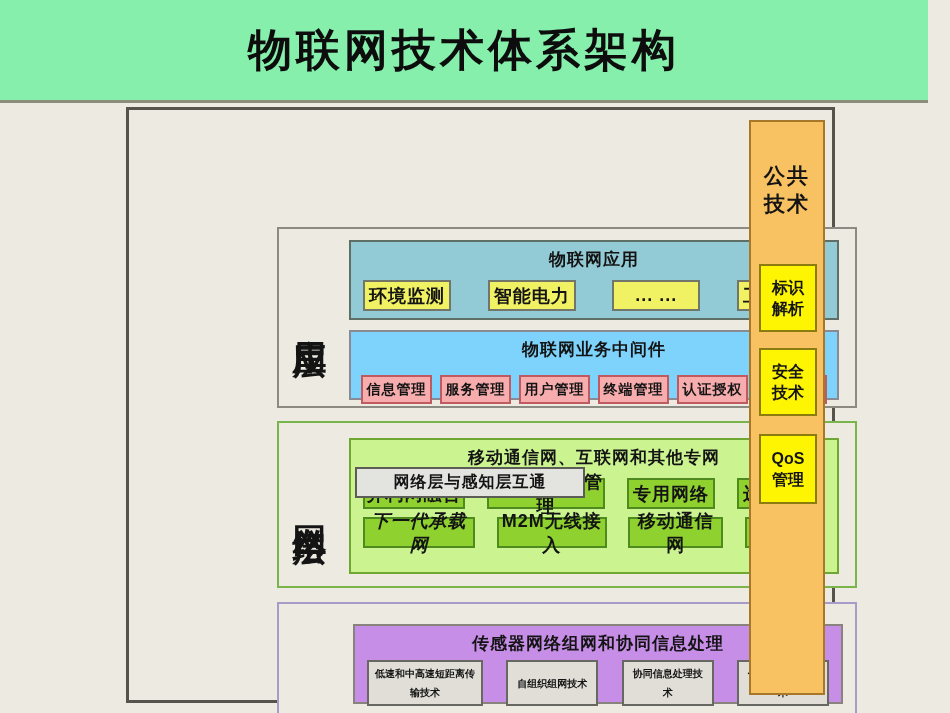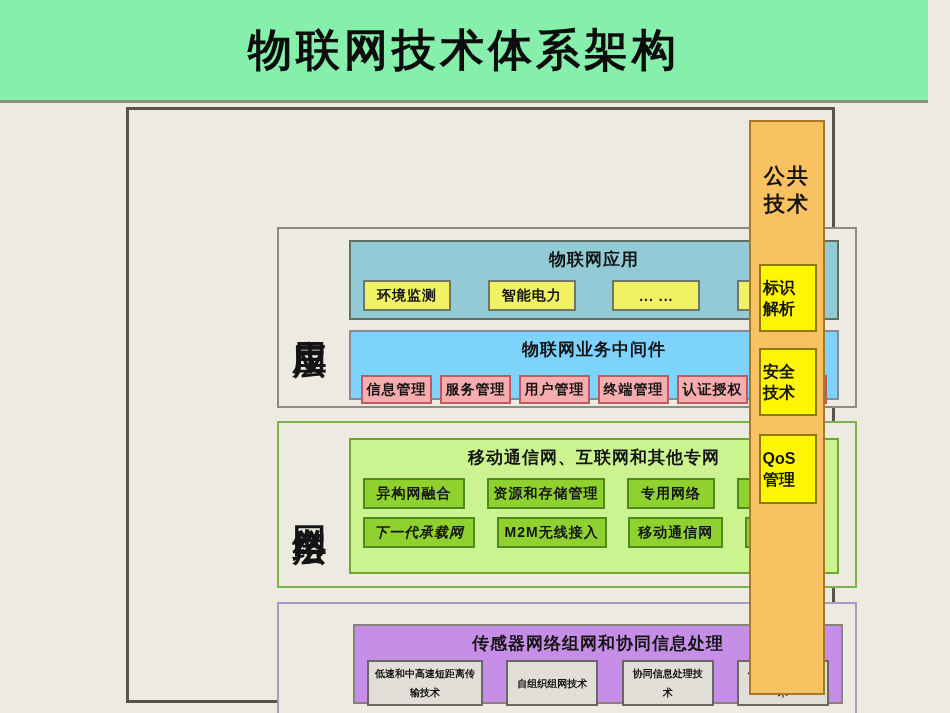--- a/index.html
+++ b/index.html
@@ -41,21 +41,21 @@
   }
 
   
   .box{position:absolute;box-sizing:border-box;}
   .box-title{
     text-align:center;font-weight:bold;font-size:17px;
     padding-top:6px;letter-spacing:1px;
   }
   .btn-row{display:flex;justify-content:space-between;align-items:stretch;}
   .btn{
-    box-sizing:border-box;font-weight:bold;font-size:14px;
+    box-sizing:border-box;font-weight:bold;font-size:18px;
     display:flex;align-items:center;justify-content:center;text-align:center;
     letter-spacing:1px;
   }
 
   .iot-app{left:70px;top:11px;width:490px;height:80px;background:#92CBD5;border:2px solid #5F6F66;}
   .iot-app .btn-row{padding:0 12px;margin-top:9px;}
   .btn.yellow{width:88px;height:31px;background:#F0F263;border:2px solid #72756A;}
 
   .middleware{left:70px;top:101px;width:490px;height:70px;background:#7dd3fc;border:2px solid #8A8A92;}
   .middleware .btn-row{padding:8px 10px;margin-top:6px;gap:8px;}
@@ -90,21 +90,21 @@
     background:#F8C161;border:2px solid #A8772A;box-sizing:border-box;margin-left:7px;
   }
   .sidebar-title{
     position:absolute;left:0;right:0;top:40px;margin:0 auto;width:48px;
     text-align:center;font-weight:bold;font-size:21px;line-height:28px;
     word-break:break-all;letter-spacing:2px;
   }
   .side-box{
     position:absolute;left:8px;width:58px;
     background:#FEF503;border:2px solid #8C7C10;box-sizing:border-box;
-    display:flex;align-items:center;text-align:center;
+    display:flex;align-items:center;justify-content:center;text-align:center;
     font-weight:bold;font-size:16px;line-height:21px;
   }
   .side-box span{display:block;width:36px;word-break:break-all;}
   .sb0{top:142px;height:68px;}
   .sb1{top:226px;height:68px;}
   .sb2{top:312px;height:70px;}
   .sb3{top:397px;height:70px;}
 </style>
 </head>
 <body>
@@ -181,20 +181,21 @@
           <div class="btn gray s4">
               <span>传感网中间件技术</span>
             </div>
         </div>
       </div>
 
     </div>
 
   </div>
 
+  <div class="interlink">网络层与感知层互通</div>
 
   <div class="sidebar">
     <div class="sidebar-title">公共技术</div>
     <div class="side-box sb0">
         <span>标识解析</span>
       </div>
     <div class="side-box sb1">
         <span>安全技术</span>
       </div>
     <div class="side-box sb2">

